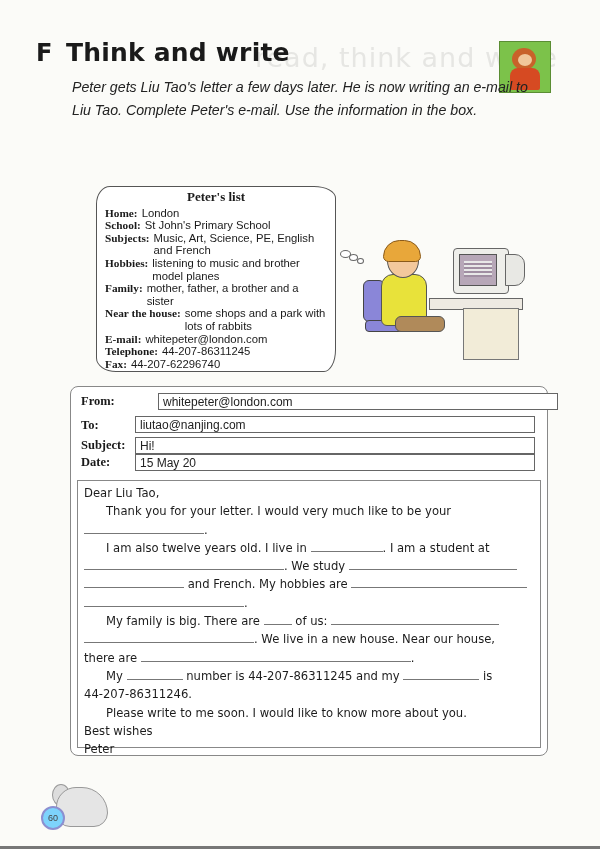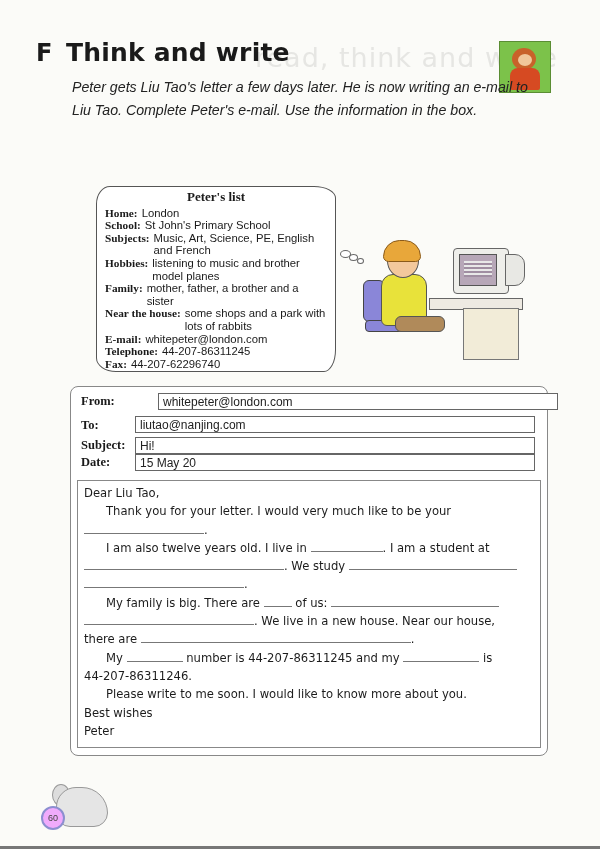--- a/index.html
+++ b/index.html
@@ -63,21 +63,21 @@
   .body-box {
     position: absolute; left: 6px; top: 93px; width: 464px; height: 268px;
     border: 1px solid #888; box-sizing: border-box; padding: 3px 6px;
     font-family: "DejaVu Sans", sans-serif; font-size: 11.6px; line-height: 18.3px; color: #1c1c1c;
   }
   .body-box p { margin: 0; }
   .indent { padding-left: 22px; }
   .blank { display: inline-block; border-bottom: 1px solid #777; height: 12px; vertical-align: baseline; }
   .page-num {
     position: absolute; left: 41px; top: 806px; width: 20px; height: 20px; border-radius: 50%;
-    border: 2px solid #8c8fd0; background: #f0abfc; font-size: 9px; text-align: center; line-height: 20px; color: #444;
+    border: 2px solid #8c8fd0; background: #7dd3fc; font-size: 9px; text-align: center; line-height: 20px; color: #444;
   }
   .elephant { position:absolute; left:56px; top:787px; width:50px; height:38px; background:#e5e5e5; border:1.5px solid #999; border-radius: 20px 26px 14px 14px; }
   .elephant-ear { position:absolute; left:52px; top:784px; width:16px; height:20px; background:#ddd; border:1.5px solid #999; border-radius:50%; }
   .bottom-rule { position:absolute; left:0; top:846px; width:600px; height:3px; background:#777; }
 </style>
 </head>
 <body>
 
 <div class="ghost-title">read, think and write</div>
 
@@ -170,20 +170,21 @@
     <span class="hdr-label">Date:</span>
     <div class="hdr-field">15 May 20</div>
   </div>
 
   <div class="body-box">
     <p>Dear Liu Tao,</p>
     <p class="indent"><span>Thank you for your letter. I would very much like to be your</span></p>
     <p><span class="blank" style="width:120px"></span><span>.</span></p>
     <p class="indent"><span>I am also twelve years old. I live in</span> <span class="blank" style="width:72px"></span><span>. I am a student at</span></p>
     <p><span class="blank" style="width:200px"></span><span>. We study</span> <span class="blank" style="width:168px"></span></p>
+    <p><span class="blank" style="width:100px"></span> <span>and French. My hobbies are</span> <span class="blank" style="width:176px"></span></p>
     <p><span class="blank" style="width:160px"></span><span>.</span></p>
     <p class="indent"><span>My family is big. There are</span> <span class="blank" style="width:28px"></span> <span>of us:</span> <span class="blank" style="width:168px"></span></p>
     <p><span class="blank" style="width:170px"></span><span>. We live in a new house. Near our house,</span></p>
     <p><span>there are</span> <span class="blank" style="width:270px"></span><span>.</span></p>
     <p class="indent"><span>My</span> <span class="blank" style="width:56px"></span> <span>number is 44-207-86311245 and my</span> <span class="blank" style="width:76px"></span> <span>is</span></p>
     <p><span>44-207-86311246.</span></p>
     <p class="indent"><span>Please write to me soon. I would like to know more about you.</span></p>
     <p>Best wishes</p>
     <p>Peter</p>
   </div>

